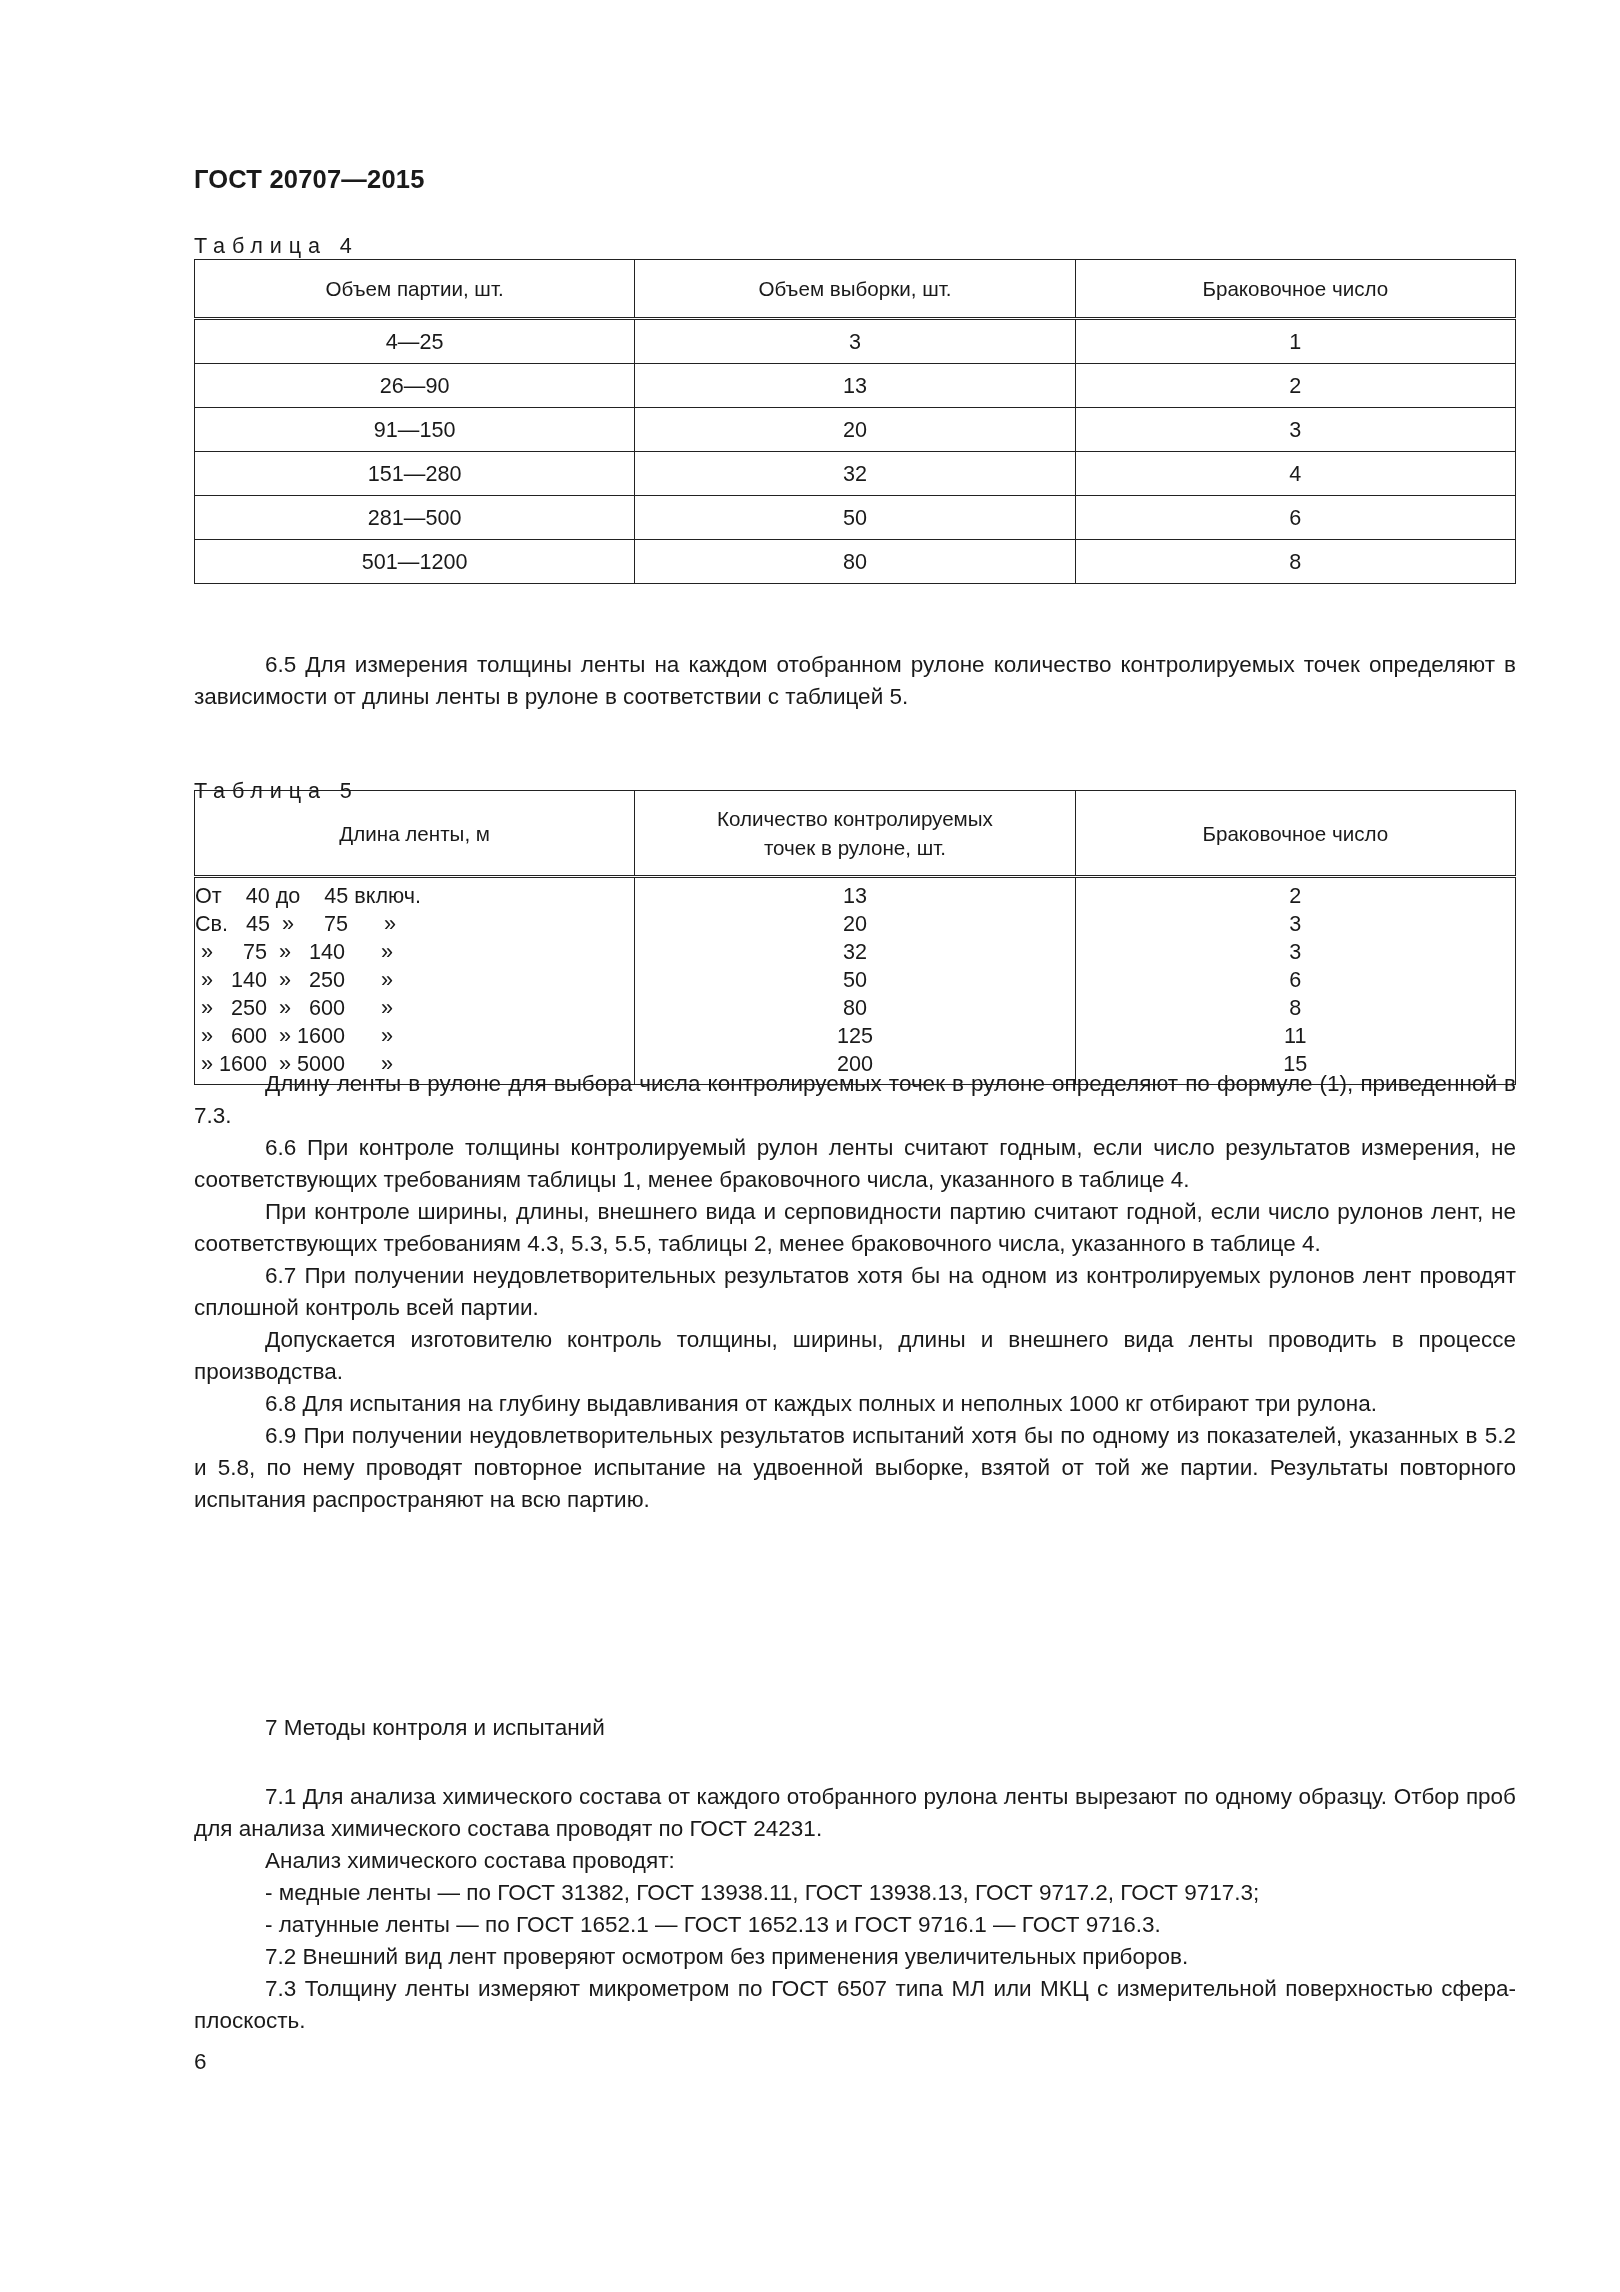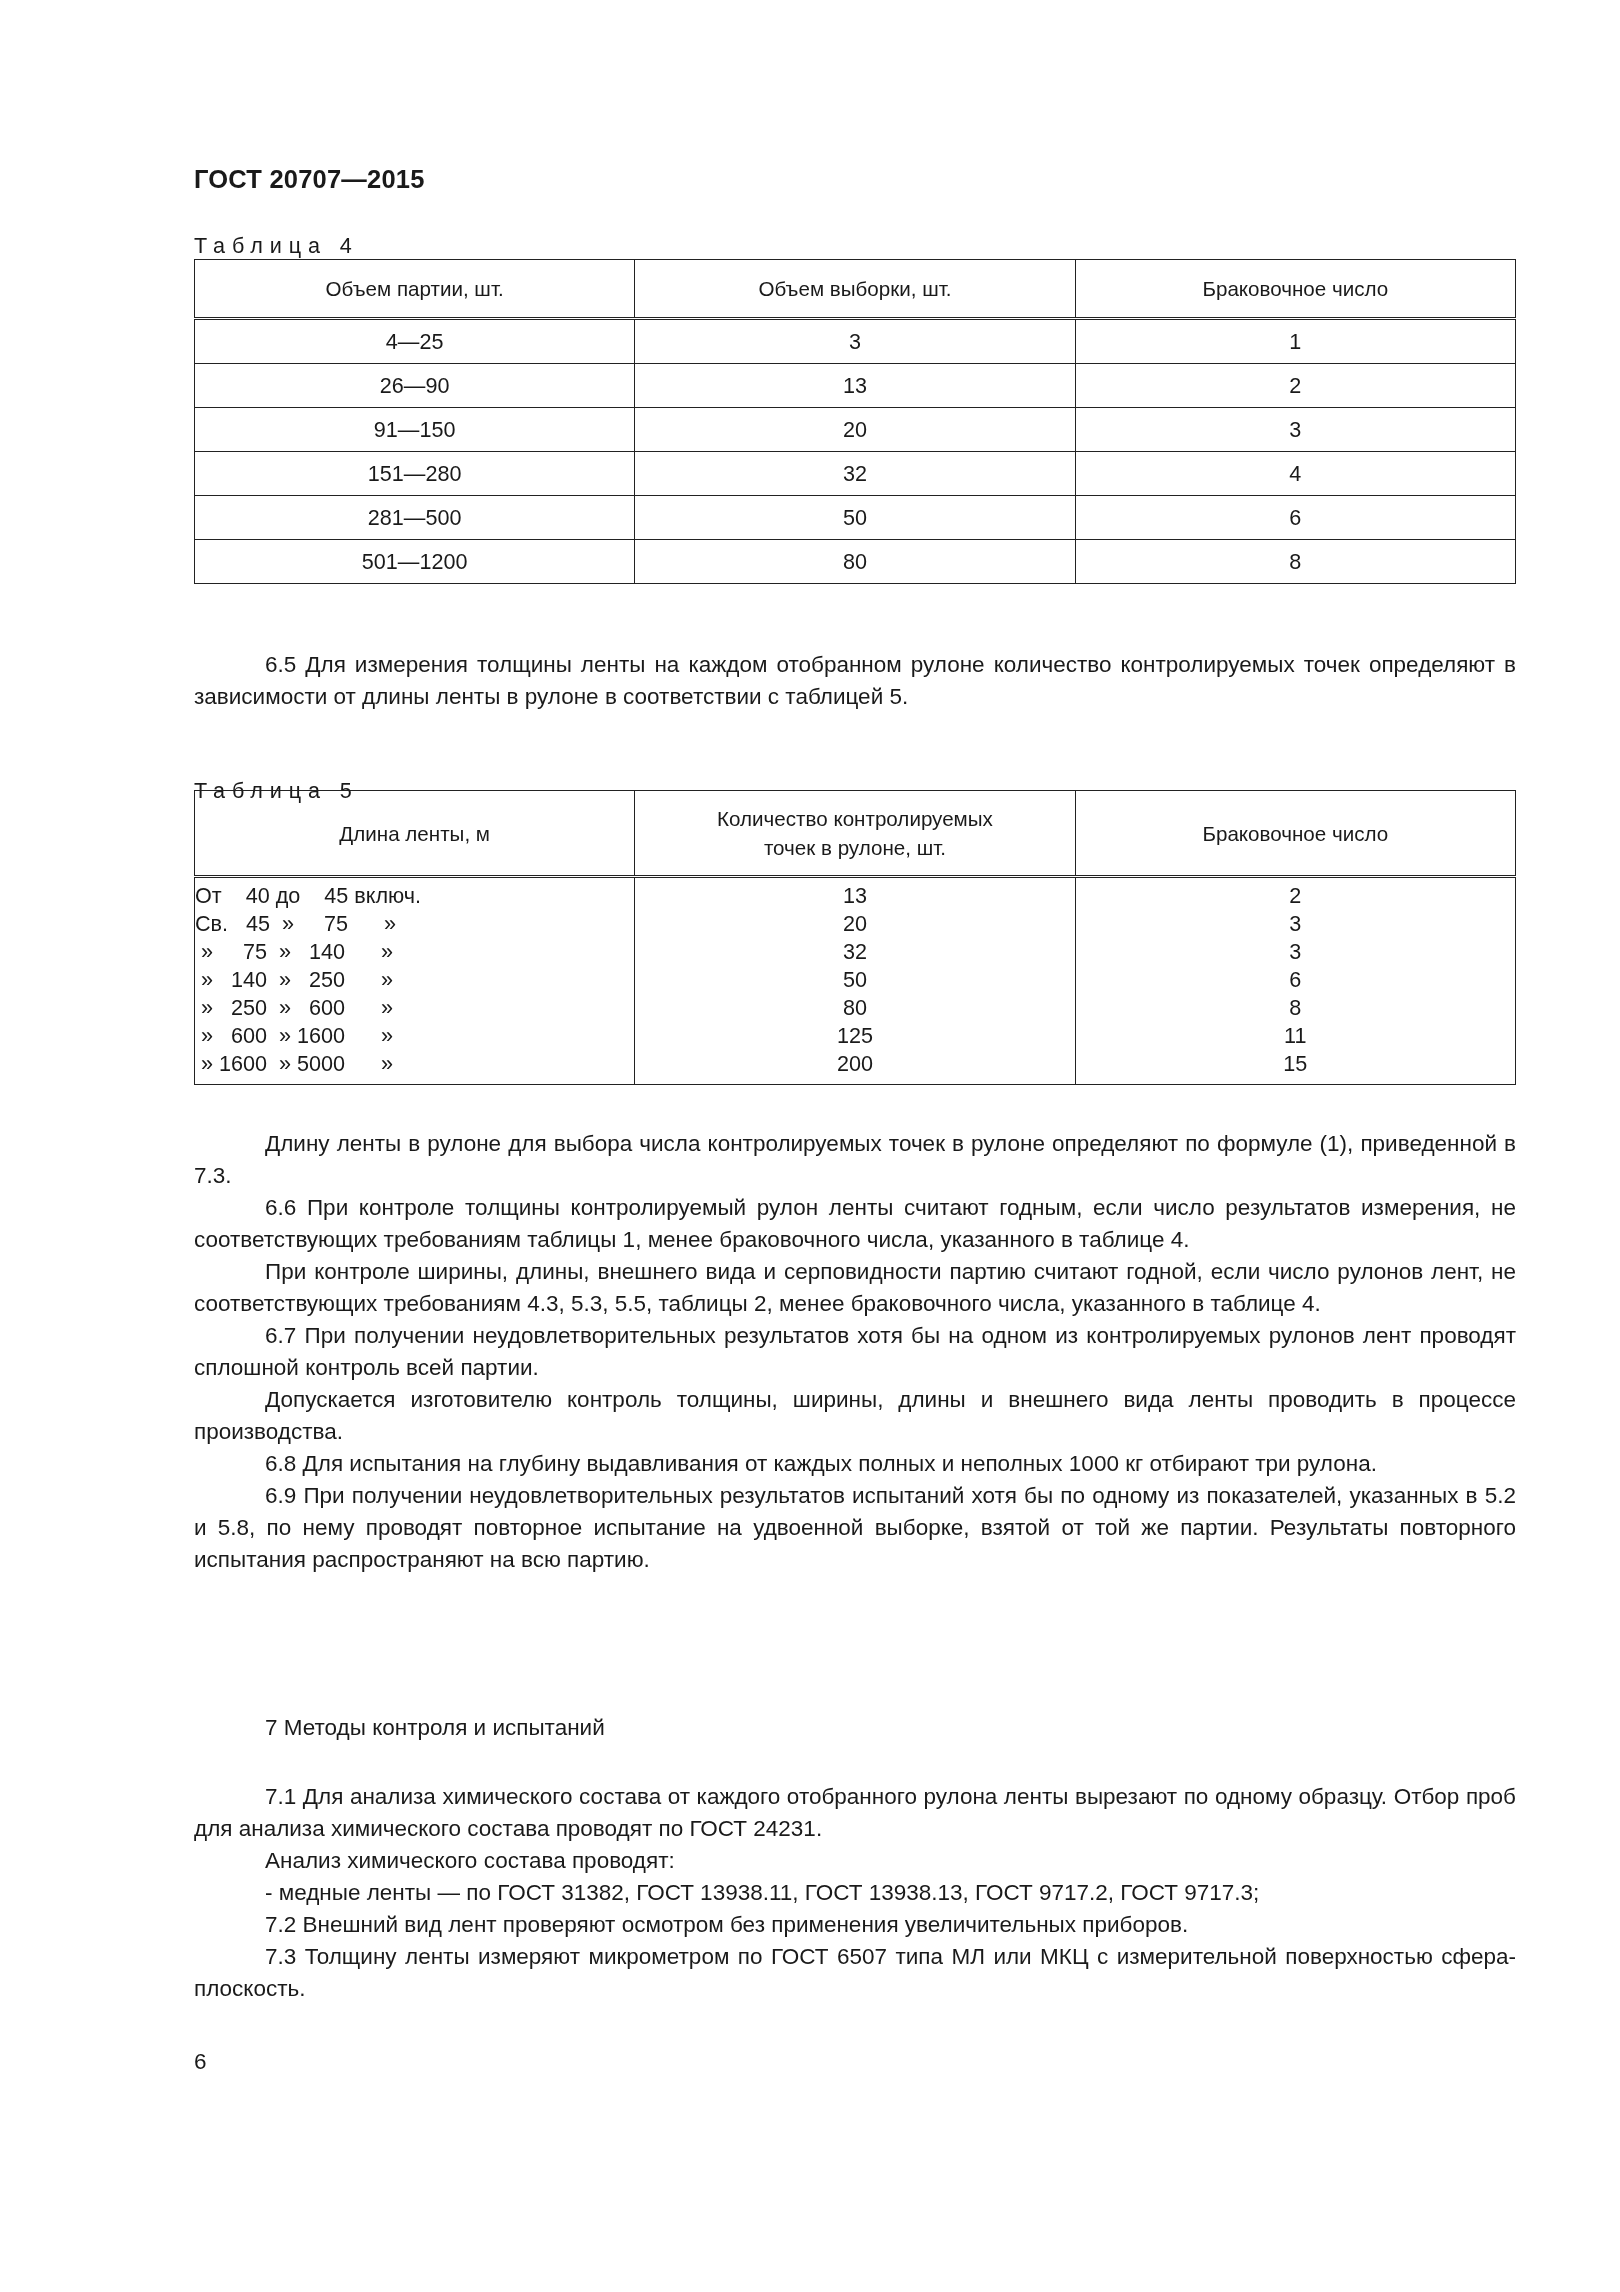--- a/index.html
+++ b/index.html
@@ -117,34 +117,35 @@
         <div>3</div>
         <div>6</div>
         <div>8</div>
         <div>11</div>
         <div>15</div>
       </td>
     </tr>
   </tbody>
 </table>
 
-<div class="body" style="top:1128px">
+<div class="body" style="top:1068px">
   <p class="last">Длину ленты в рулоне для выбора числа контролируемых точек в рулоне определяют по формуле (1), приведенной в 7.3.</p>
   <p class="last">6.6 При контроле толщины контролируемый рулон ленты считают годным, если число результатов измерения, не соответствующих требованиям таблицы 1, менее браковочного числа, указанного в таблице 4.</p>
   <p class="last">При контроле ширины, длины, внешнего вида и серповидности партию считают годной, если число рулонов лент, не соответствующих требованиям 4.3, 5.3, 5.5, таблицы 2, менее браковочного числа, указанного в таблице 4.</p>
   <p class="last">6.7 При получении неудовлетворительных результатов хотя бы на одном из контролируемых рулонов лент проводят сплошной контроль всей партии.</p>
   <p class="last">Допускается изготовителю контроль толщины, ширины, длины и внешнего вида ленты проводить в процессе производства.</p>
   <p class="last">6.8 Для испытания на глубину выдавливания от каждых полных и неполных 1000 кг отбирают три рулона.</p>
   <p class="last">6.9 При получении неудовлетворительных результатов испытаний хотя бы по одному из показателей, указанных в 5.2 и 5.8, по нему проводят повторное испытание на удвоенной выборке, взятой от той же партии. Результаты повторного испытания распространяют на всю партию.</p>
 </div>
 
 <div id="sec7" class="abs">7 Методы контроля и испытаний</div>
 
 <div class="body" style="top:1781px">
   <p class="last">7.1 Для анализа химического состава от каждого отобранного рулона ленты вырезают по одному образцу. Отбор проб для анализа химического состава проводят по ГОСТ 24231.</p>
   <p class="noind">Анализ химического состава проводят:</p>
   <p class="noind">-  медные ленты — по ГОСТ 31382, ГОСТ 13938.11, ГОСТ 13938.13, ГОСТ 9717.2, ГОСТ 9717.3;</p>
+  <p class="noind">-  латунные ленты — по ГОСТ 1652.1 — ГОСТ 1652.13 и ГОСТ 9716.1 — ГОСТ 9716.3.</p>
   <p class="last">7.2 Внешний вид лент проверяют осмотром без применения увеличительных приборов.</p>
   <p class="last">7.3 Толщину ленты измеряют микрометром по ГОСТ 6507 типа МЛ или МКЦ с измерительной поверхностью сфера-плоскость.</p>
 </div>
 
 <div id="page-num" class="abs">6</div>
 
 
 </body></html>

